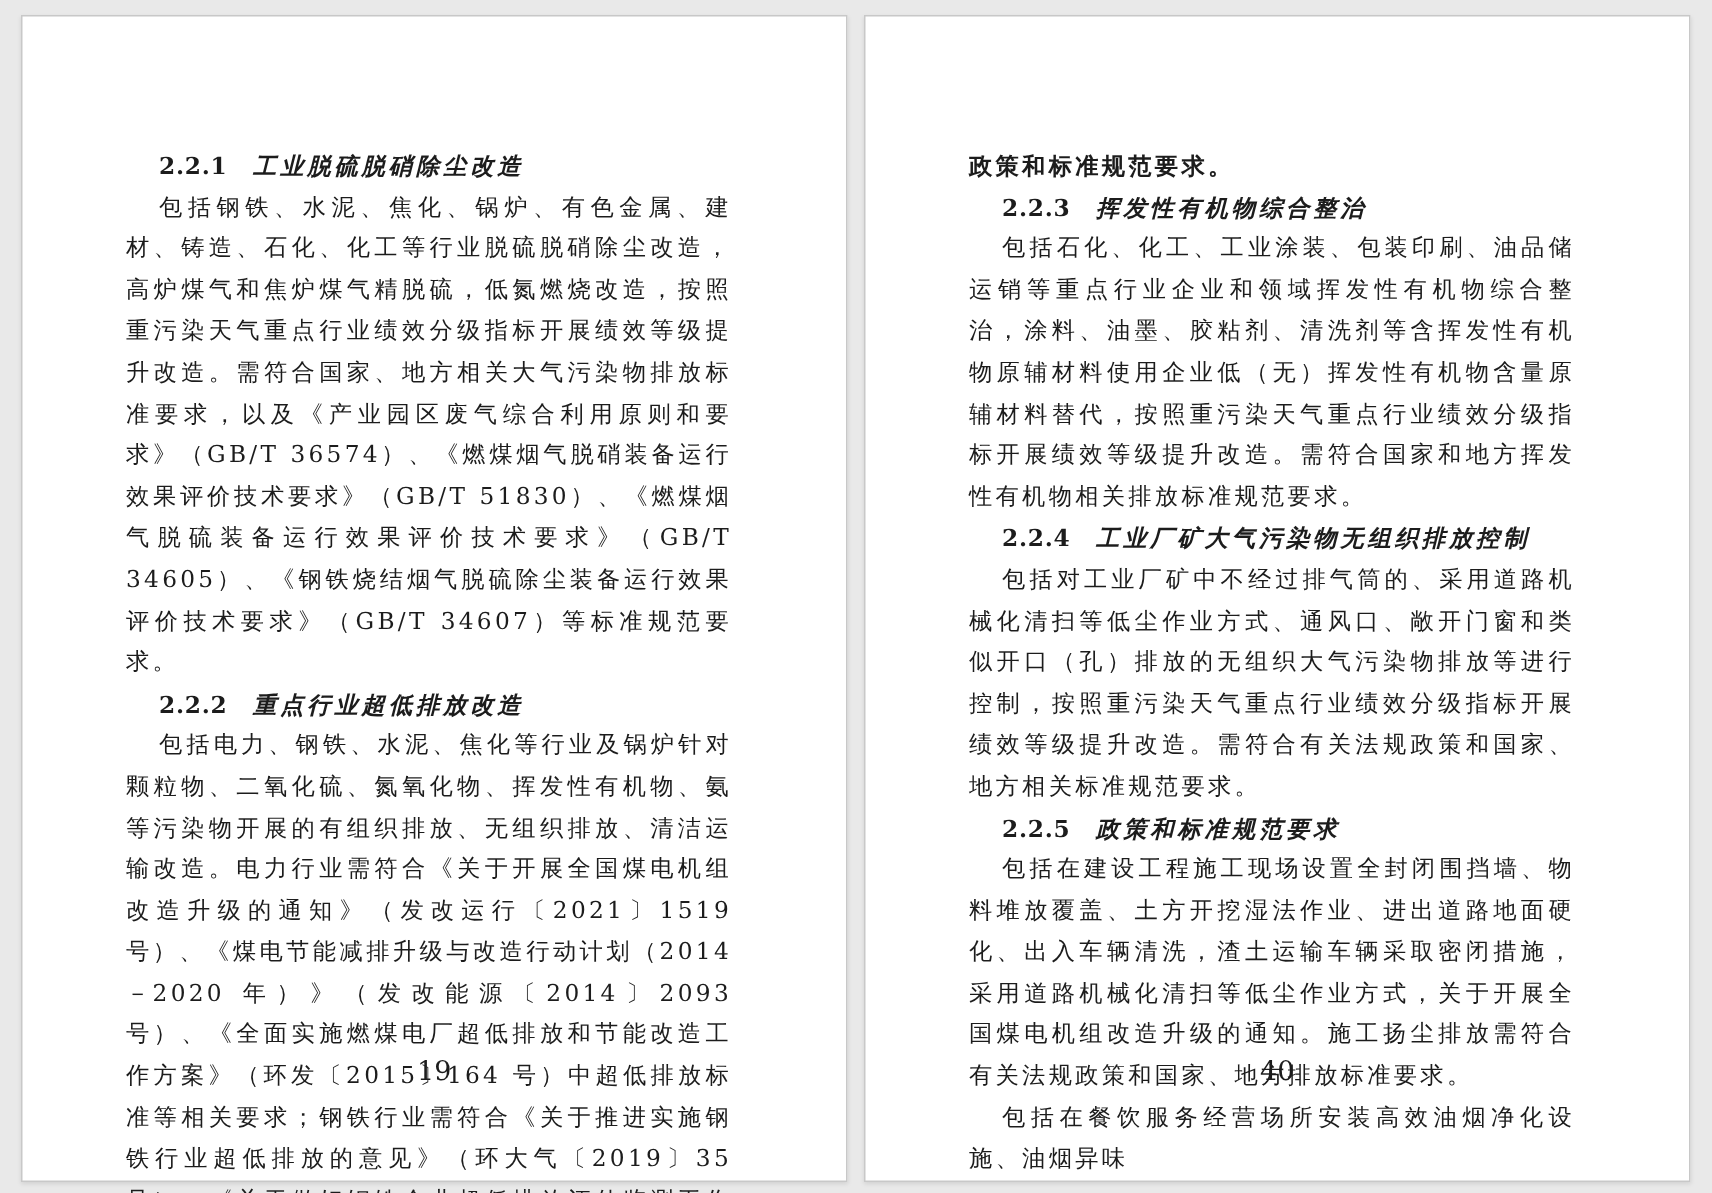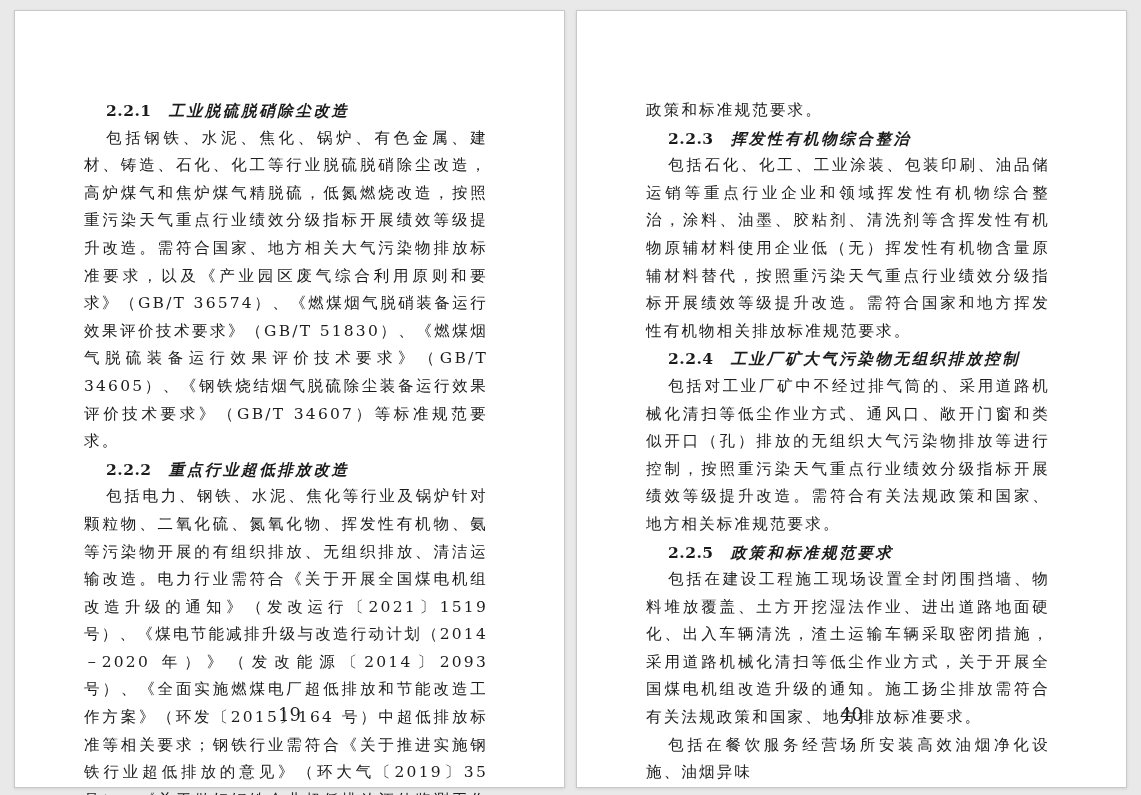--- a/index.html
+++ b/index.html
@@ -40,20 +40,21 @@
     line-height: 27.6px;
     letter-spacing: 2.2px;
     text-align: justify;
     text-justify: inter-character;
   }
   .para {
     text-indent: 22px;
   }
   .cont {
     text-indent: 0;
+    font-weight: bold;
   }
   .heading {
     font-weight: bold;
     font-style: italic;
     text-indent: 22px;
     letter-spacing: 2.6px;
     text-align: left;
   }
   .h-num {
     font-style: normal;

